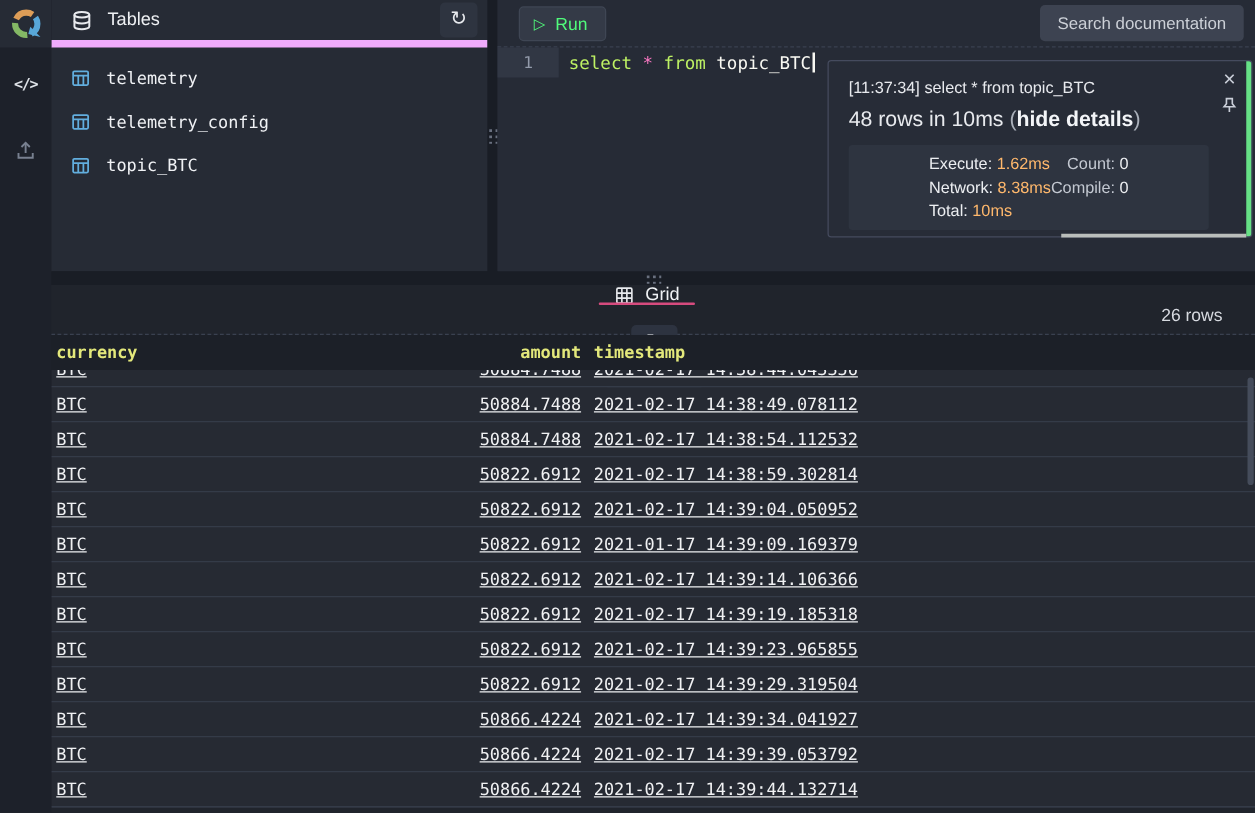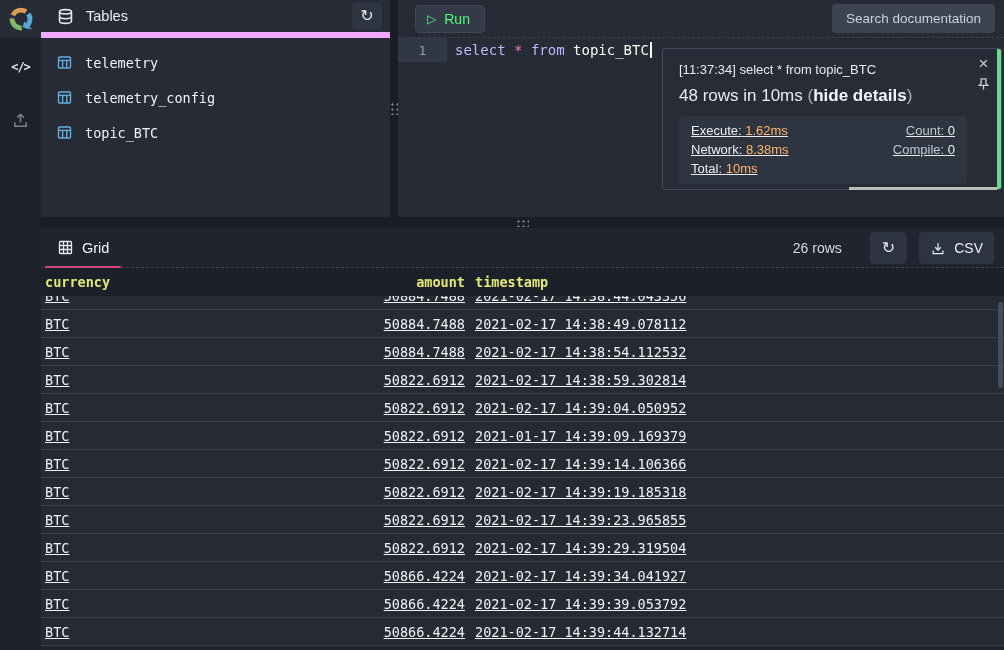--- a/index.html
+++ b/index.html
@@ -38,46 +38,46 @@
   .editor { position:absolute; left:398px; top:0; width:606px; height:217px; background:#262b36; }
   .editor-toolbar { height:38px; display:flex; align-items:center; padding:0 9px 0 17px; border-bottom:1px dashed #3a4150; }
   .run-btn { display:flex; align-items:center; gap:8px; background:#343a47; border:1px solid #3f4654; border-radius:4px; padding:5px 14px 5px 11px; color:#50fa7b; font-size:14px; cursor:pointer; }
   .run-btn .play { font-size:12px; line-height:1; }
   .toolbar-spacer { flex:1; }
   .search-docs-btn { background:#3d4351; border:none; border-radius:4px; color:#ccd0d7; font-size:13.5px; padding:7px 14px; cursor:pointer; font-family:"Liberation Sans", sans-serif; }
   .code-area { position:relative; height:178px; cursor:text; }
   .code-line { display:flex; height:24px; align-items:center; font-family:"DejaVu Sans Mono", monospace; font-size:14px; }
   .gutter { width:49px; height:24px; background:#313744; color:#939bab; font-size:13px; display:flex; align-items:center; justify-content:center; }
   .code-text { padding-left:8px; white-space:pre; }
-  .kw { color:#c4b5fd; }
+  .kw { color:#bef264; }
   .op { color:#ff79c6; }
   .ident { color:#f8f8f2; }
   .caret { display:inline-block; width:2px; height:16px; background:#f8f8f2; vertical-align:-3px; margin-left:1px; }
 
   
   .notice { position:absolute; left:662px; top:48px; width:340px; height:142px; background:#272c37; border:1px solid #454b5e; border-radius:3px; z-index:20; padding:13px 34px 12px 16px; font-size:13px; }
   .notice .stripe { position:absolute; top:0; right:0; width:4px; height:100%; background:#66e086; border-radius:0 2px 2px 0; }
   .notice .progress { position:absolute; bottom:-1px; right:4px; width:148px; height:3px; background:#b9bdba; }
   .notice .line1 { color:#e8eaee; white-space:nowrap; }
   .notice .line2 { margin-top:9px; color:#e8eaee; font-size:17px; }
   .notice .line2 .paren { color:#aab0ba; }
   .notice .line2 b { color:#f3f5f8; cursor:pointer; }
   .notice .controls { position:absolute; top:8px; right:10px; display:flex; flex-direction:column; align-items:center; gap:3px; }
   .notice .close { color:#c9ced8; font-size:17px; line-height:14px; cursor:pointer; }
   .notice .pin { cursor:pointer; margin-top:2px; }
-  .metrics { margin-top:10px; background:#2e3440; border-radius:3px; padding:7px 12px 8px 12px; display:flex; justify-content:space-between;text-decoration:underline; }
+  .metrics { margin-top:10px; background:#2e3440; border-radius:3px; padding:7px 12px 8px 12px; display:flex; justify-content:center; }
   .metrics .col { display:flex; flex-direction:column; gap:4px; }
   .metrics .col.right { text-align:right; color:#c3c8d1; }
   .metrics .lbl { color:#eceef1; }
   .metrics .val-orange { color:#ffb86c; }
   .metrics .val-white { color:#eceef1; }
 
   
   .results { position:absolute; left:41px; right:0; top:228px; bottom:0; background:#20242c; }
-  .results-toolbar { height:40px; display:flex; align-items:center; border-bottom:1px dashed #3a4150; padding-right:10px; }
+  .results-toolbar { height:40px; display:flex; align-items:center; border-bottom:1px dashed #3a4150; padding-right:10px;flex-direction:column; }
   .tab { height:40px; display:flex; align-items:center; gap:9px; padding:0 16px 0 17px; position:relative; cursor:pointer; font-size:14.5px; }
   .tab.active { color:#f0f2f5; }
   .tab.active .underline { position:absolute; left:4px; right:4px; bottom:0; height:2px; background:#d64b7e; border-radius:1px; }
   .tab.inactive { color:#8f95a1; }
   .rows-badge { margin-left:auto; color:#d7dae0; font-size:14px; margin-right:16px; }
   .tool-btn { display:flex; align-items:center; gap:8px; background:#2d3340; border:none; border-radius:4px; color:#eceef1; font-size:14px; padding:6px 11px; cursor:pointer; margin-left:12px; height:32px; font-family:"Liberation Sans", sans-serif; }
   .refresh-glyph { font-size:16px; line-height:1; color:#e8eaee; }
 
   .grid-header { height:28px; background:#1c2028; display:flex; align-items:center; padding-left:2px;
     font-family:"DejaVu Sans Mono", monospace; font-size:13.5px; font-weight:bold; color:#e3e87b; position:relative; z-index:2; }

